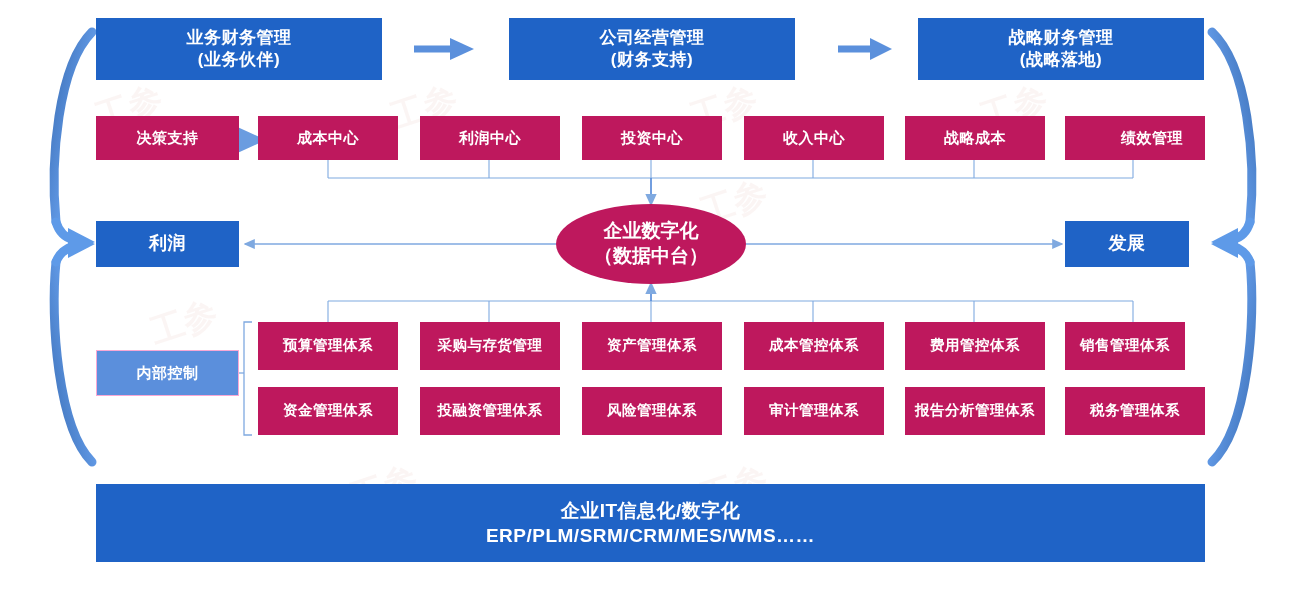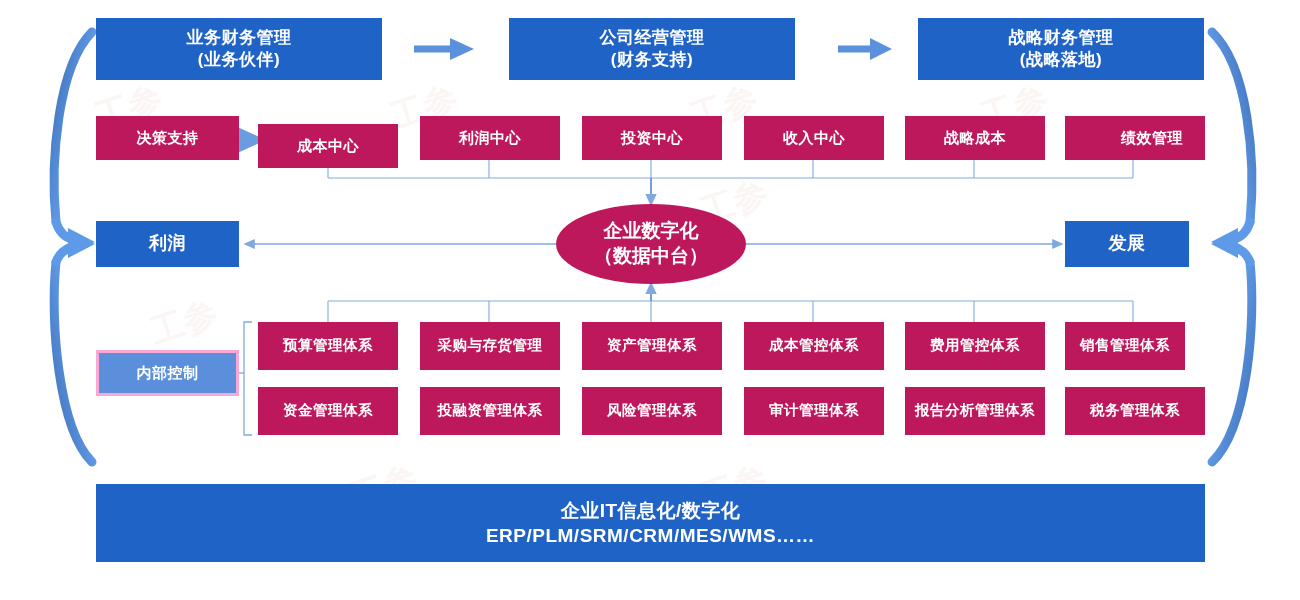--- a/index.html
+++ b/index.html
@@ -32,21 +32,21 @@
     display:flex;align-items:center;justify-content:center;
     text-align:center;
     color:#ffffff;
     font-weight:bold;
     line-height:1.32;
     letter-spacing:.5px;
     white-space:pre-line;
   }
   .dark{background:#1F63C6;}
   .light{background:#be185d;}
-  .inner{background:#5B8FDC;border:3px solid #f9a8d4;}
+  .inner{background:#5B8FDC;border:1px solid #f9a8d4;}
 
   .t-top{font-size:17px;}
   .t-mid{font-size:15px;}
   .t-big{font-size:18px;}
   .t-sys{font-size:14.5px;}
   .t-banner{font-size:19px;}
 
   
   .hub{
     position:absolute;
@@ -173,21 +173,21 @@
   </svg>
 
   <div class="node dark t-top" style="left:96px;top:18px;width:286px;height:62px;">业务财务管理
 (业务伙伴)</div>
   <div class="node dark t-top" style="left:509px;top:18px;width:286px;height:62px;">公司经营管理
 (财务支持)</div>
   <div class="node dark t-top" style="left:918px;top:18px;width:286px;height:62px;">战略财务管理
 (战略落地)</div>
 
   <div class="node light t-mid" style="left:96px;top:116px;width:143px;height:44px;">决策支持</div>
-  <div class="node light t-mid" style="left:258px;top:116px;width:140px;height:44px;margin-top:8px;">成本中心</div>
+  <div class="node light t-mid" style="left:258px;top:116px;width:140px;height:44px;">成本中心</div>
   <div class="node light t-mid" style="left:420px;top:116px;width:140px;height:44px;">利润中心</div>
   <div class="node light t-mid" style="left:582px;top:116px;width:140px;height:44px;">投资中心</div>
   <div class="node light t-mid" style="left:744px;top:116px;width:140px;height:44px;">收入中心</div>
   <div class="node light t-mid" style="left:905px;top:116px;width:140px;height:44px;">战略成本</div>
   <div class="node light t-mid" style="left:1065px;top:116px;width:140px;height:44px;padding-left:34px;">绩效管理</div>
 
   <div class="hub" style="left:556px;top:204px;width:190px;height:80px;">企业数字化
 （数据中台）</div>
 
   <div class="node dark t-big" style="left:96px;top:221px;width:143px;height:46px;">利润</div>

